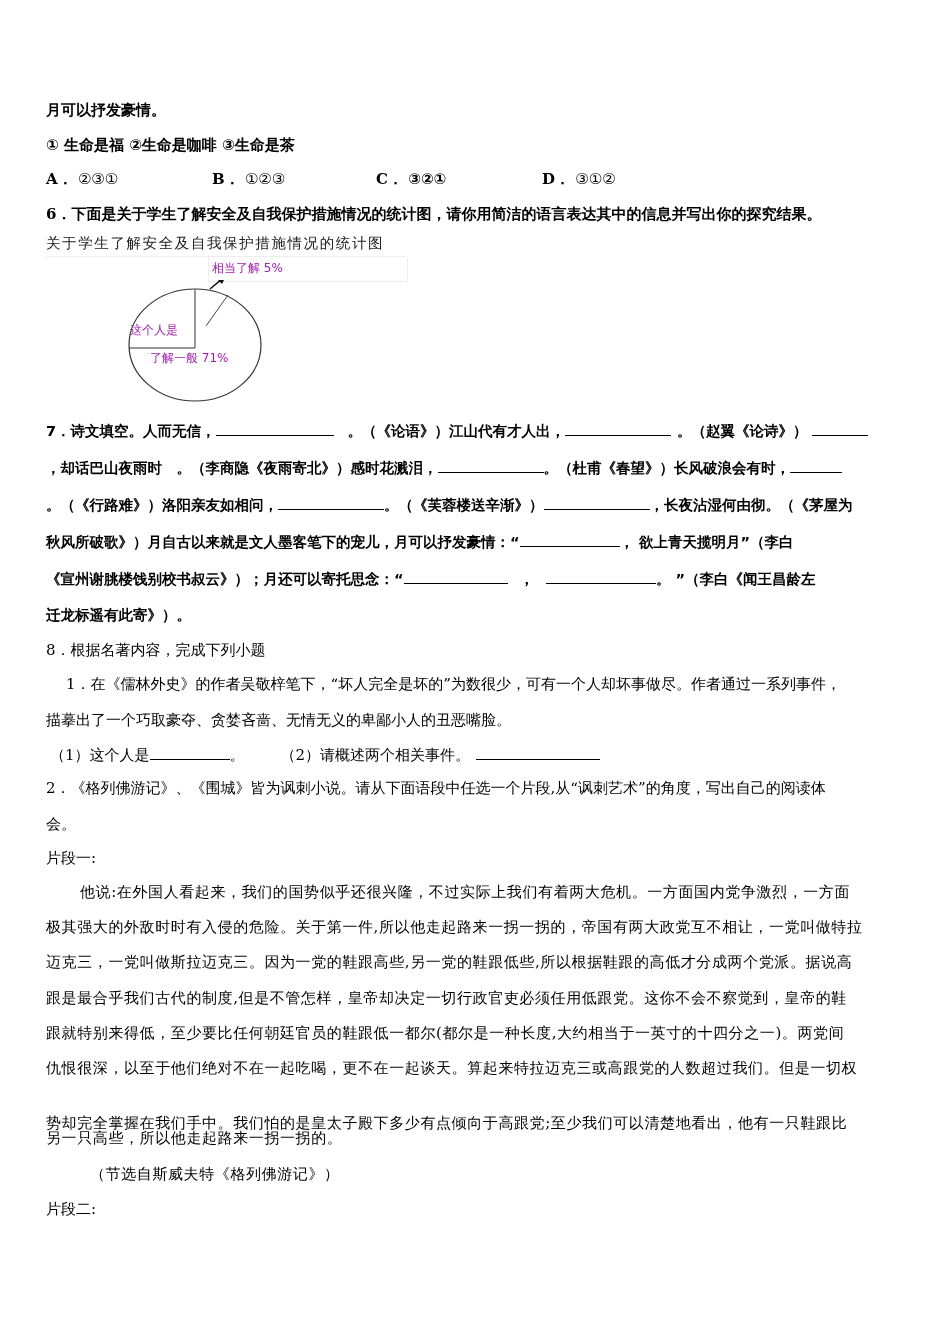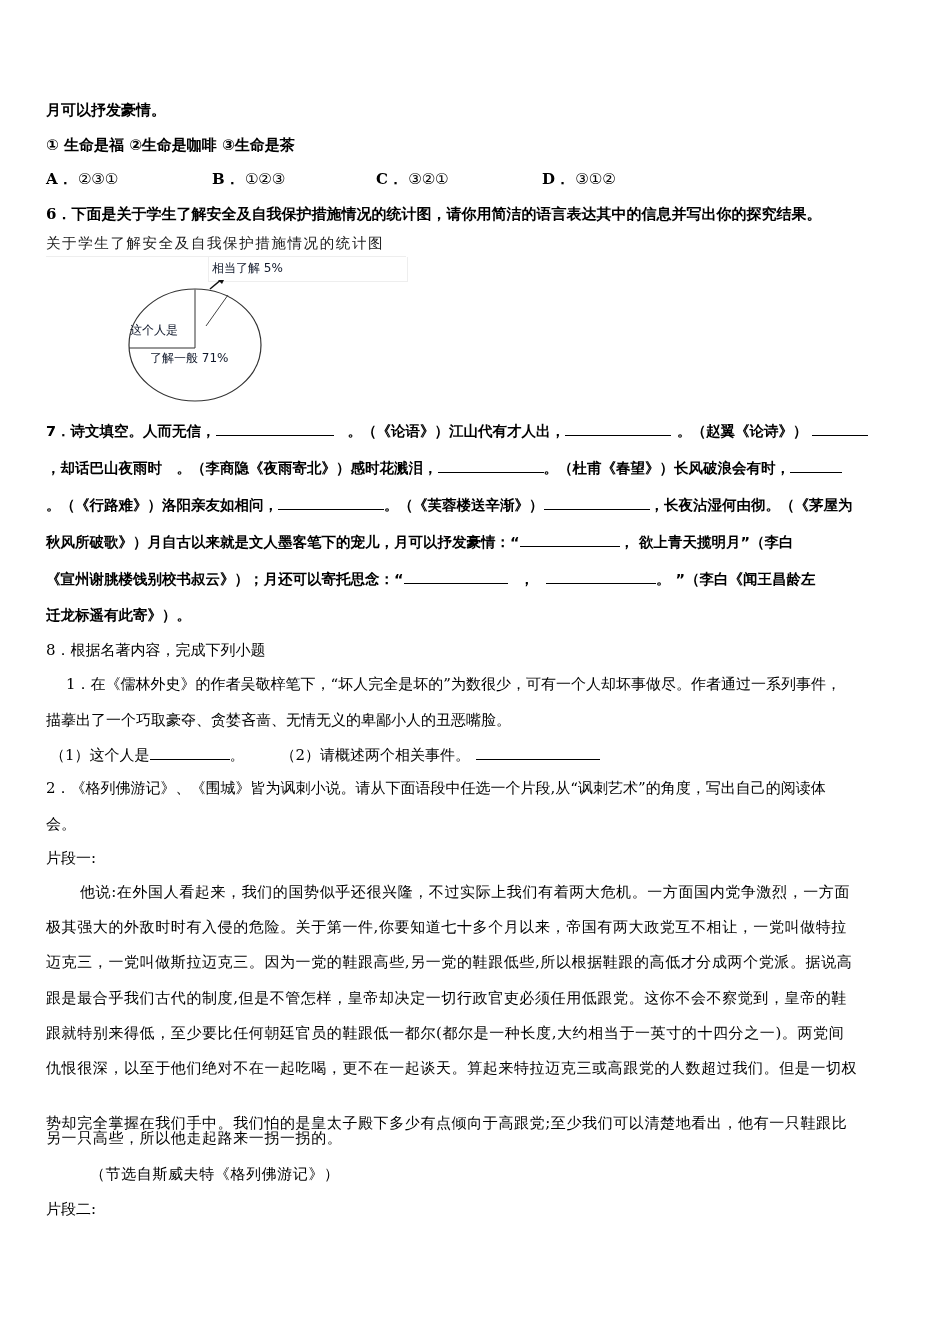--- a/index.html
+++ b/index.html
@@ -6,40 +6,40 @@
   body { width: 950px; height: 1344px; position: relative; overflow: hidden;
          font-family: "DejaVu Serif", "Liberation Serif", serif; color: #000; }
   .line { position: absolute; left: 46px; white-space: nowrap; font-size: 15px; line-height: 20px; }
   .bold { font-weight: bold; }
   .sans { font-family: "DejaVu Sans", "Liberation Sans", sans-serif; }
   .opt { position: absolute; font-size: 15px; font-weight: bold; white-space: nowrap; }
   .blank { display: inline-block; border-bottom: 1px solid #000; height: 14px; vertical-align: baseline; }
   .chart-title { position: absolute; left: 46px; top: 234px; font-size: 14.5px; color: #222; letter-spacing: 1.6px;
                  font-family: "DejaVu Serif", serif; }
   .chart-rule { position: absolute; left: 46px; top: 256px; width: 360px; border-top: 1px solid #eee; }
-  .chart-label { position: absolute; font-size: 12px; color: #0f172a; white-space: nowrap; font-family: "DejaVu Sans", sans-serif; }
+  .chart-label { position: absolute; font-size: 12px; color: #a21caf; white-space: nowrap; font-family: "DejaVu Sans", sans-serif; }
   .label-box { position: absolute; left: 208px; top: 257px; width: 198px; height: 24px; border: 1px solid #eee; border-top: none; }
 </style>
 </head>
 <body>
 
 <div class="line bold" style="top:100px;">月可以抒发豪情。</div>
 <div class="line bold sans" style="top:135px; font-weight:bold;">① 生命是福  ②生命是咖啡  ③生命是茶</div>
 
 <div class="opt" style="left:46px; top:170px;">
   <span>A．</span>
   <span class="sans" style="font-weight:normal;">②③①</span>
 </div>
 <div class="opt" style="left:212px; top:170px;">
   <span>B．</span>
   <span class="sans" style="font-weight:normal;">①②③</span>
 </div>
 <div class="opt" style="left:376px; top:170px;">
   <span>C．</span>
-  <span class="sans" style="font-weight:normal;text-align:center;">③②①</span>
+  <span class="sans" style="font-weight:bold;text-align:center;">③②①</span>
 </div>
 <div class="opt" style="left:542px; top:170px;">
   <span>D．</span>
   <span class="sans" style="font-weight:normal;margin-top:22px;">③①②</span>
 </div>
 
 <div class="line bold" style="top:204px;">6．下面是关于学生了解安全及自我保护措施情况的统计图，请你用简洁的语言表达其中的信息并写出你的探究结果。</div>
 
 <div class="chart-title">关于学生了解安全及自我保护措施情况的统计图</div>
 <div class="chart-rule"></div>
@@ -82,21 +82,21 @@
 <div class="line" style="top:674px;margin-left:20px;">1．在《儒林外史》的作者吴敬梓笔下，“坏人完全是坏的”为数很少，可有一个人却坏事做尽。作者通过一系列事件，</div>
 <div class="line" style="top:710px;">描摹出了一个巧取豪夺、贪婪吝啬、无情无义的卑鄙小人的丑恶嘴脸。</div>
 <div class="line" style="top:745px; left:50px;">
   <span>（1）这个人是</span><span class="blank" style="width:80px;"></span><span>。</span><span style="display:inline-block;width:36px;"></span><span>（2）请概述两个相关事件。</span><span class="blank" style="width:124px; margin-left:6px;"></span>
 </div>
 <div class="line" style="top:778px;">2．《格列佛游记》、《围城》皆为讽刺小说。请从下面语段中任选一个片段,从“讽刺艺术”的角度，写出自己的阅读体</div>
 <div class="line" style="top:814px;">会。</div>
 <div class="line" style="top:848px;">片段一:</div>
 
 <div class="line" style="top:882px; left:80px; letter-spacing:0.6px;">他说:在外国人看起来，我们的国势似乎还很兴隆，不过实际上我们有着两大危机。一方面国内党争激烈，一方面</div>
-<div class="line" style="top:917px; letter-spacing:0.6px;">极其强大的外敌时时有入侵的危险。关于第一件,你要知道七十多个月以来，帝国有两大政党互不相让，一党叫做特拉</div>
+<div class="line" style="top:917px; letter-spacing:0.6px;">极其强大的外敌时时有入侵的危险。关于第一件,所以他走起路来一拐一拐的，帝国有两大政党互不相让，一党叫做特拉</div>
 <div class="line" style="top:952px; letter-spacing:0.6px;">迈克三，一党叫做斯拉迈克三。因为一党的鞋跟高些,另一党的鞋跟低些,所以根据鞋跟的高低才分成两个党派。据说高</div>
 <div class="line" style="top:988px; letter-spacing:0.6px;">跟是最合乎我们古代的制度,但是不管怎样，皇帝却决定一切行政官吏必须任用低跟党。这你不会不察觉到，皇帝的鞋</div>
 <div class="line" style="top:1023px; letter-spacing:0.6px;">跟就特别来得低，至少要比任何朝廷官员的鞋跟低一都尔(都尔是一种长度,大约相当于一英寸的十四分之一)。两党间</div>
 <div class="line" style="top:1058px; letter-spacing:0.6px;text-align:center;">仇恨很深，以至于他们绝对不在一起吃喝，更不在一起谈天。算起来特拉迈克三或高跟党的人数超过我们。但是一切权</div>
 <div class="line" style="top:1093px; letter-spacing:0.6px;margin-top:20px;">势却完全掌握在我们手中。我们怕的是皇太子殿下多少有点倾向于高跟党;至少我们可以清楚地看出，他有一只鞋跟比</div>
 <div class="line" style="top:1128px; letter-spacing:0.6px;">另一只高些，所以他走起路来一拐一拐的。</div>
 <div class="line" style="top:1164px; left:90px; letter-spacing:0.6px;">（节选自斯威夫特《格列佛游记》）</div>
 <div class="line" style="top:1199px;">片段二:</div>
 
 </body></html>

